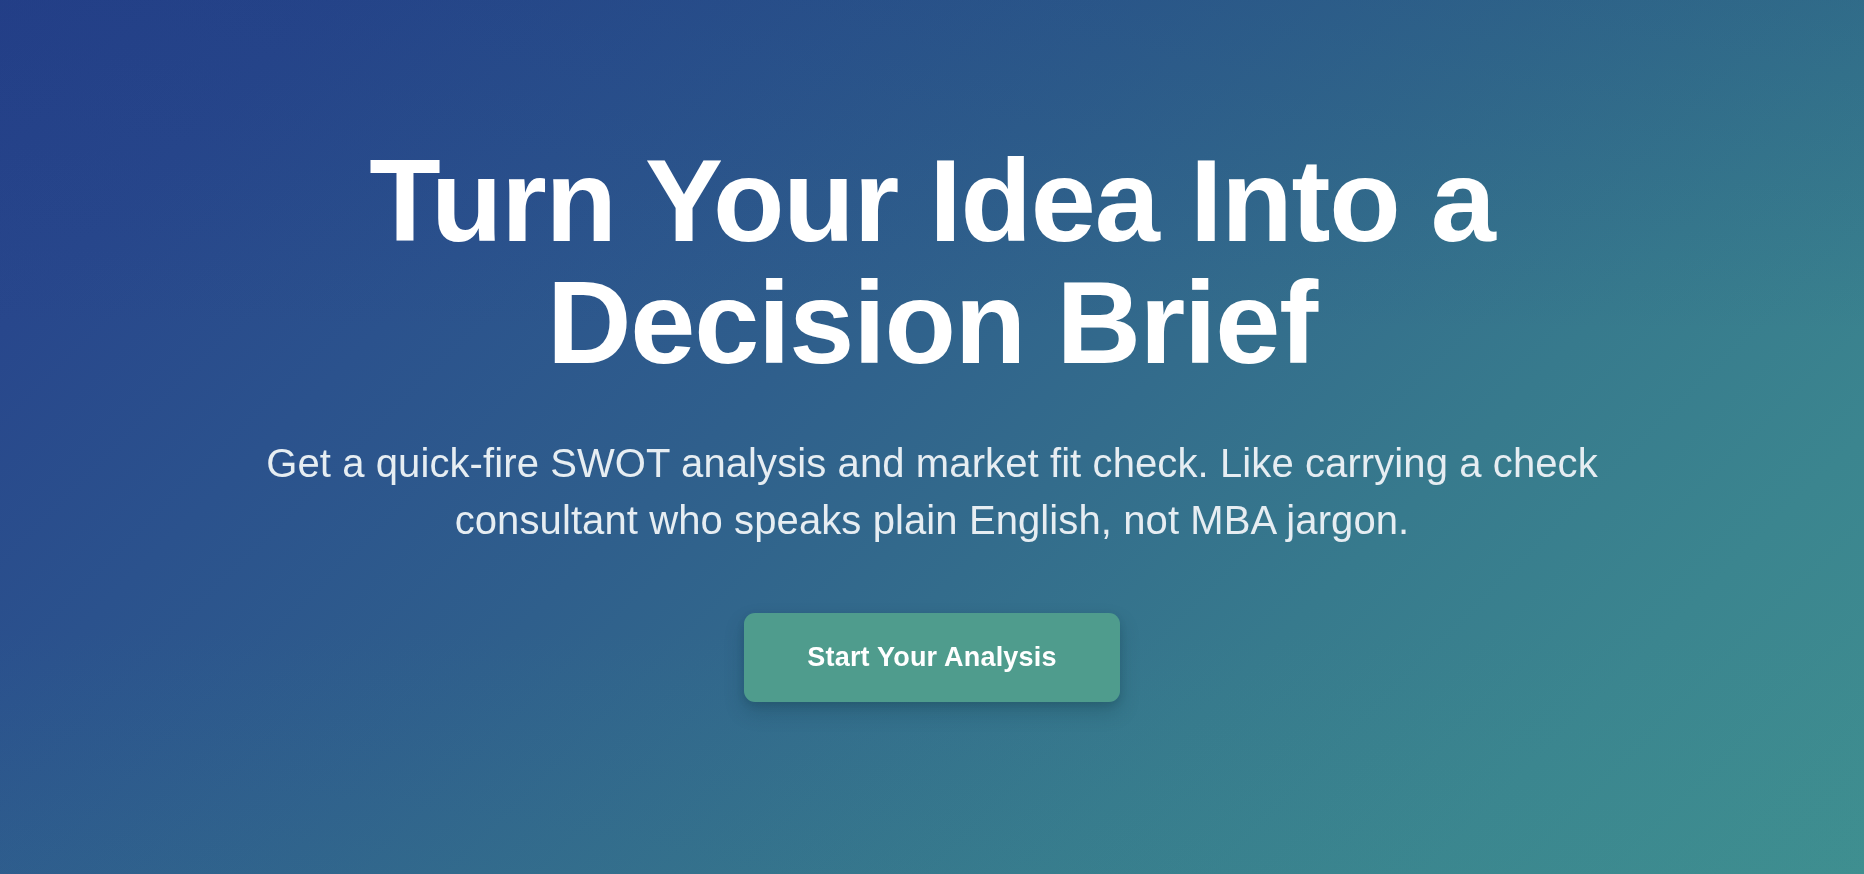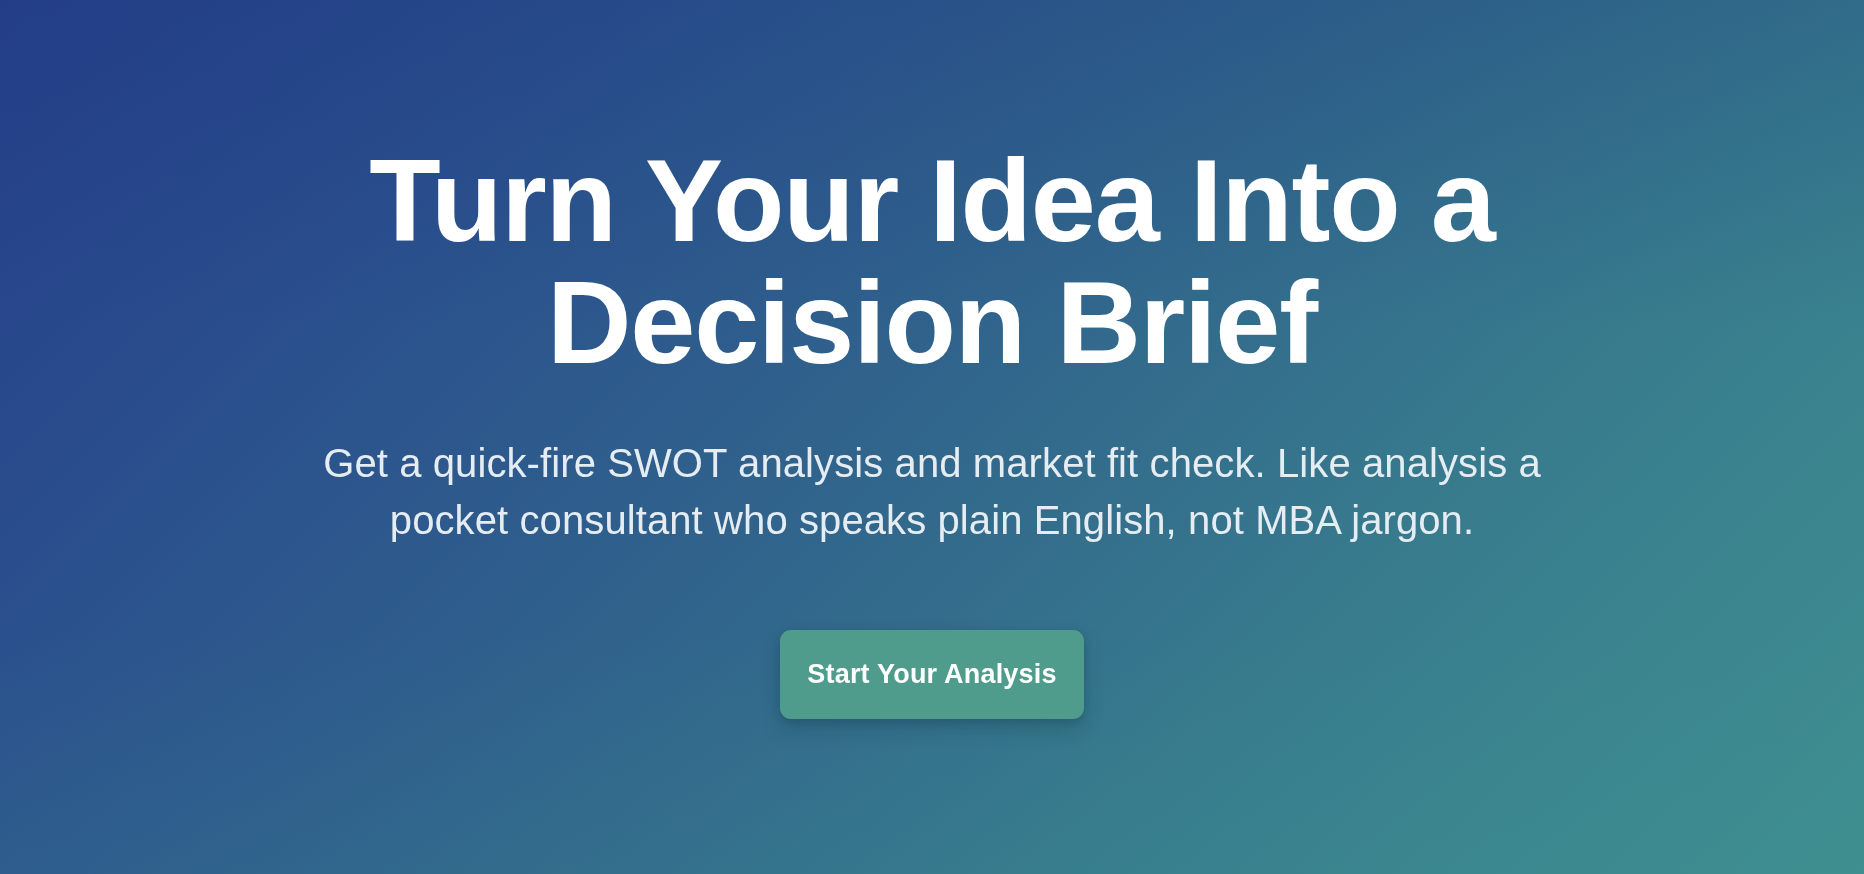--- a/index.html
+++ b/index.html
@@ -93,52 +93,51 @@
   .hero-cta-wrap {
     padding-top: 64px;
     display: flex;
     justify-content: center;
   }
 
   .cta-button {
     display: inline-flex;
     align-items: center;
     justify-content: center;
-    width: 304px;
+    width: 376px;
     height: 89px;
     box-sizing: border-box;
     padding: 0 26px;
     border: none;
     border-radius: 11px;
     background-color: #4f9c8d;
     color: #ffffff;
     font-family: "Liberation Sans", sans-serif;
     font-size: 27px;
     font-weight: 700;
     letter-spacing: 0.2px;
     cursor: pointer;
     box-shadow:
       0 10px 20px rgba(14, 50, 60, 0.22),
       0 3px 7px rgba(14, 50, 60, 0.16);
     transition: background-color .12s ease;
-    margin-top: 17px;
   }
 </style>
 </head>
 <body>
 
 <section class="hero">
 
   <div class="hero-sheen"></div>
 
   <div class="hero-inner">
 
     <h1 class="hero-title">Turn Your Idea Into a
 Decision Brief</h1>
 
-    <p class="hero-subtitle">Get a quick-fire SWOT analysis and market fit check. Like analysis a pocket consultant who speaks plain English, not MBA jargon.</p>
+    <p class="hero-subtitle">Get a quick-fire SWOT analysis and market fit check. Like carrying a check consultant who speaks plain English, not MBA jargon.</p>
 
     <div class="hero-cta-wrap">
       <button class="cta-button" type="button">Start Your Analysis</button>
     </div>
 
   </div>
 </section>
 
 </body></html>

